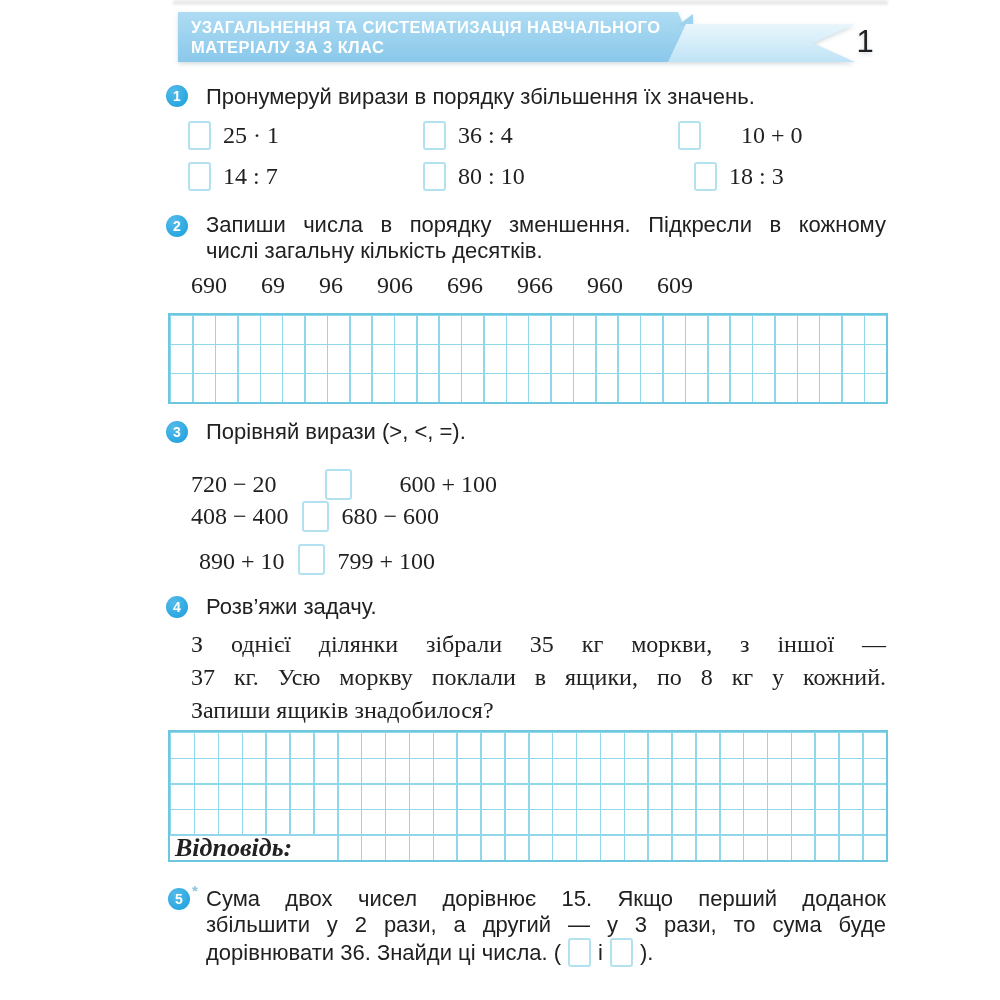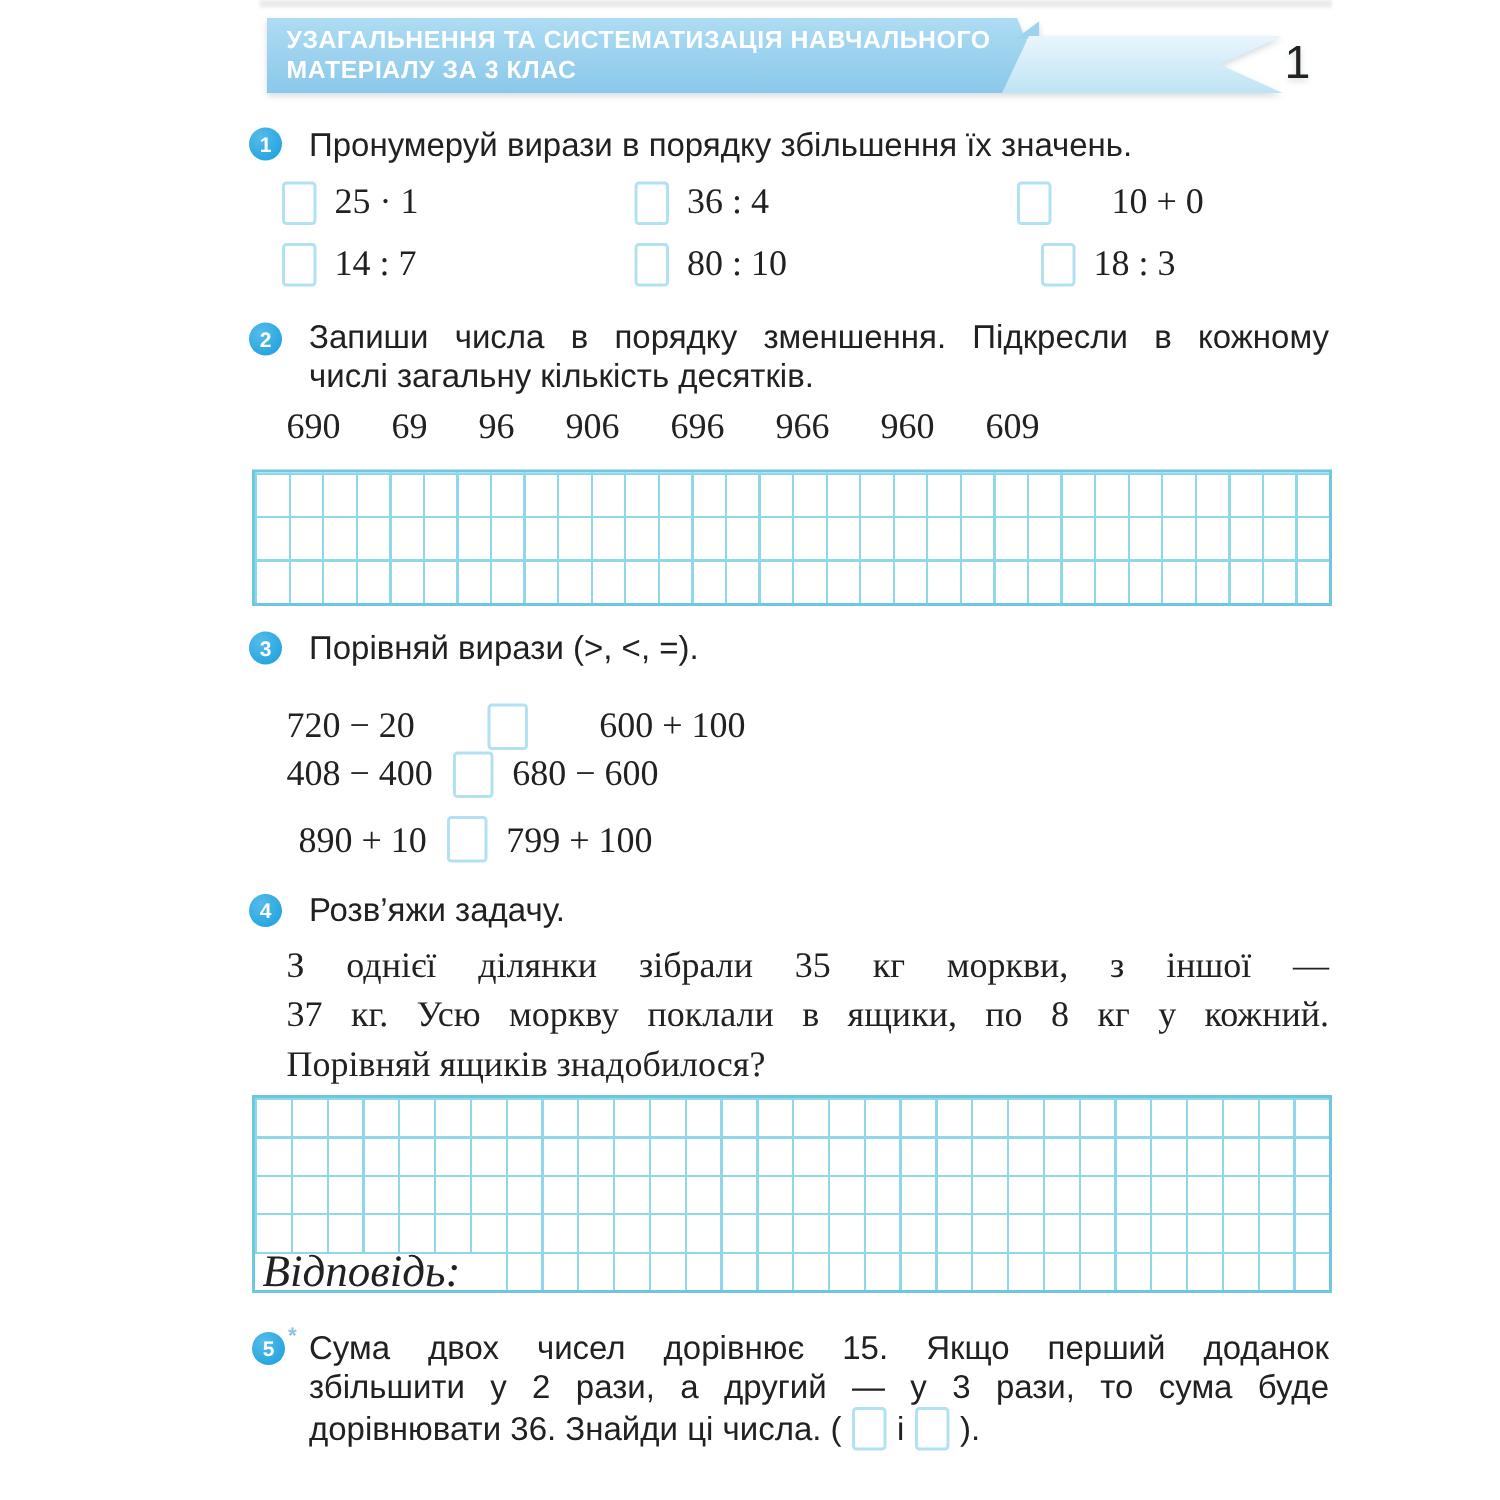--- a/index.html
+++ b/index.html
@@ -76,21 +76,21 @@
     background-image:
       repeating-linear-gradient(to right,var(--grid_line,#90d7ea) 0 1.5px,transparent 1.5px var(--cw)),
       repeating-linear-gradient(to bottom,var(--grid_line,#90d7ea) 0 1.5px,transparent 1.5px var(--ch));
   }
   .answer-patch{
     position:absolute;left:0;bottom:0;width:150px;height:24px;background:#ffffff;
     display:flex;align-items:center;padding-left:5px;
   }
   .answer-label{
     font-family:"Liberation Serif","DejaVu Serif",serif;
-    font-style:italic;font-weight:400;font-size:30px;color:var(--text,#212121);
+    font-style:italic;font-weight:700;font-size:26px;color:var(--text,#212121);
   }
 
   
   .numbers-row{display:flex;gap:34px;}
 </style>
 </head>
 <body>
 
 <div class="page">
 
@@ -169,21 +169,21 @@
     <span class="serif">890 + 10</span>
     <span class="cmp-box"></span>
     <span class="serif">799 + 100</span>
   </div>
 
   <div class="abs badge" style="left:138px;top:596px;">4</div>
   <div class="abs sans" style="left:178px;top:594px;">Розв’яжи задачу.</div>
   <div class="abs" style="left:163px;top:628px;width:695px;line-height:33px;">
     <div class="serif jline">З однієї ділянки зібрали 35 кг моркви, з іншої —</div>
     <div class="serif jline">37 кг. Усю моркву поклали в ящики, по 8 кг у кожний.</div>
-    <div class="serif block">Порівняй ящиків знадобилося?</div>
+    <div class="serif block">Запиши ящиків знадобилося?</div>
   </div>
 
   <div class="abs grid" style="left:140px;top:730px;width:720px;height:132px;--cw:23.87px;--ch:25.6px;">
     <div class="answer-patch">
       <span class="answer-label">Відповідь:</span>
     </div>
   </div>
 
   <div class="abs badge" style="left:140px;top:888px;">5</div>
   <span class="abs badge-star" style="left:164px;top:882px;">*</span>

